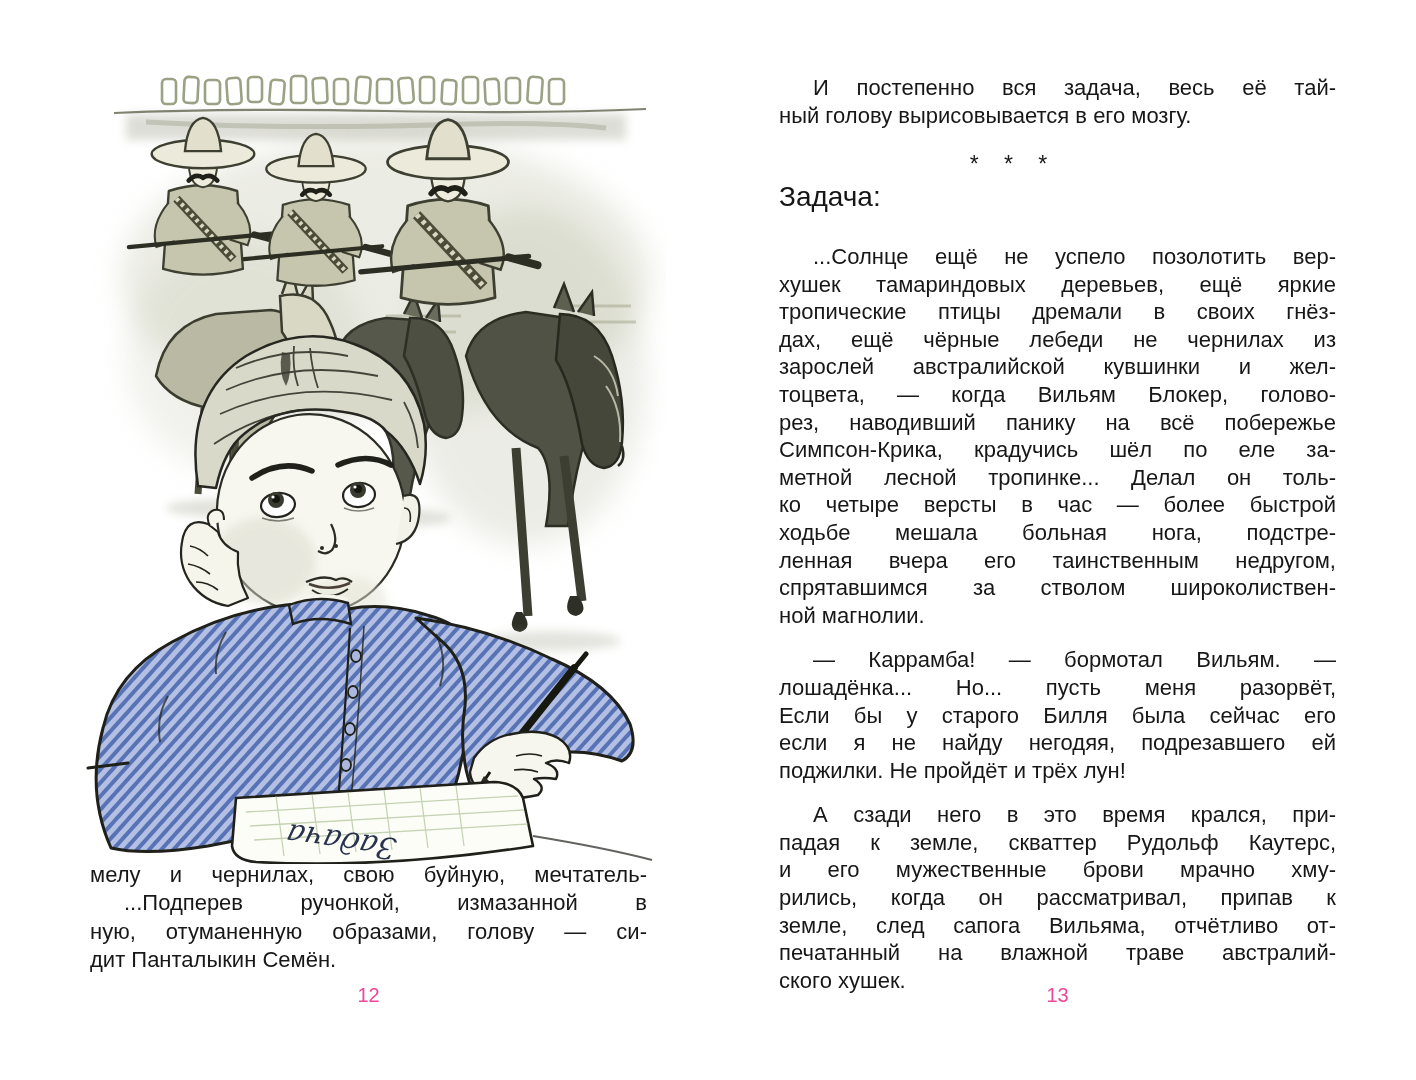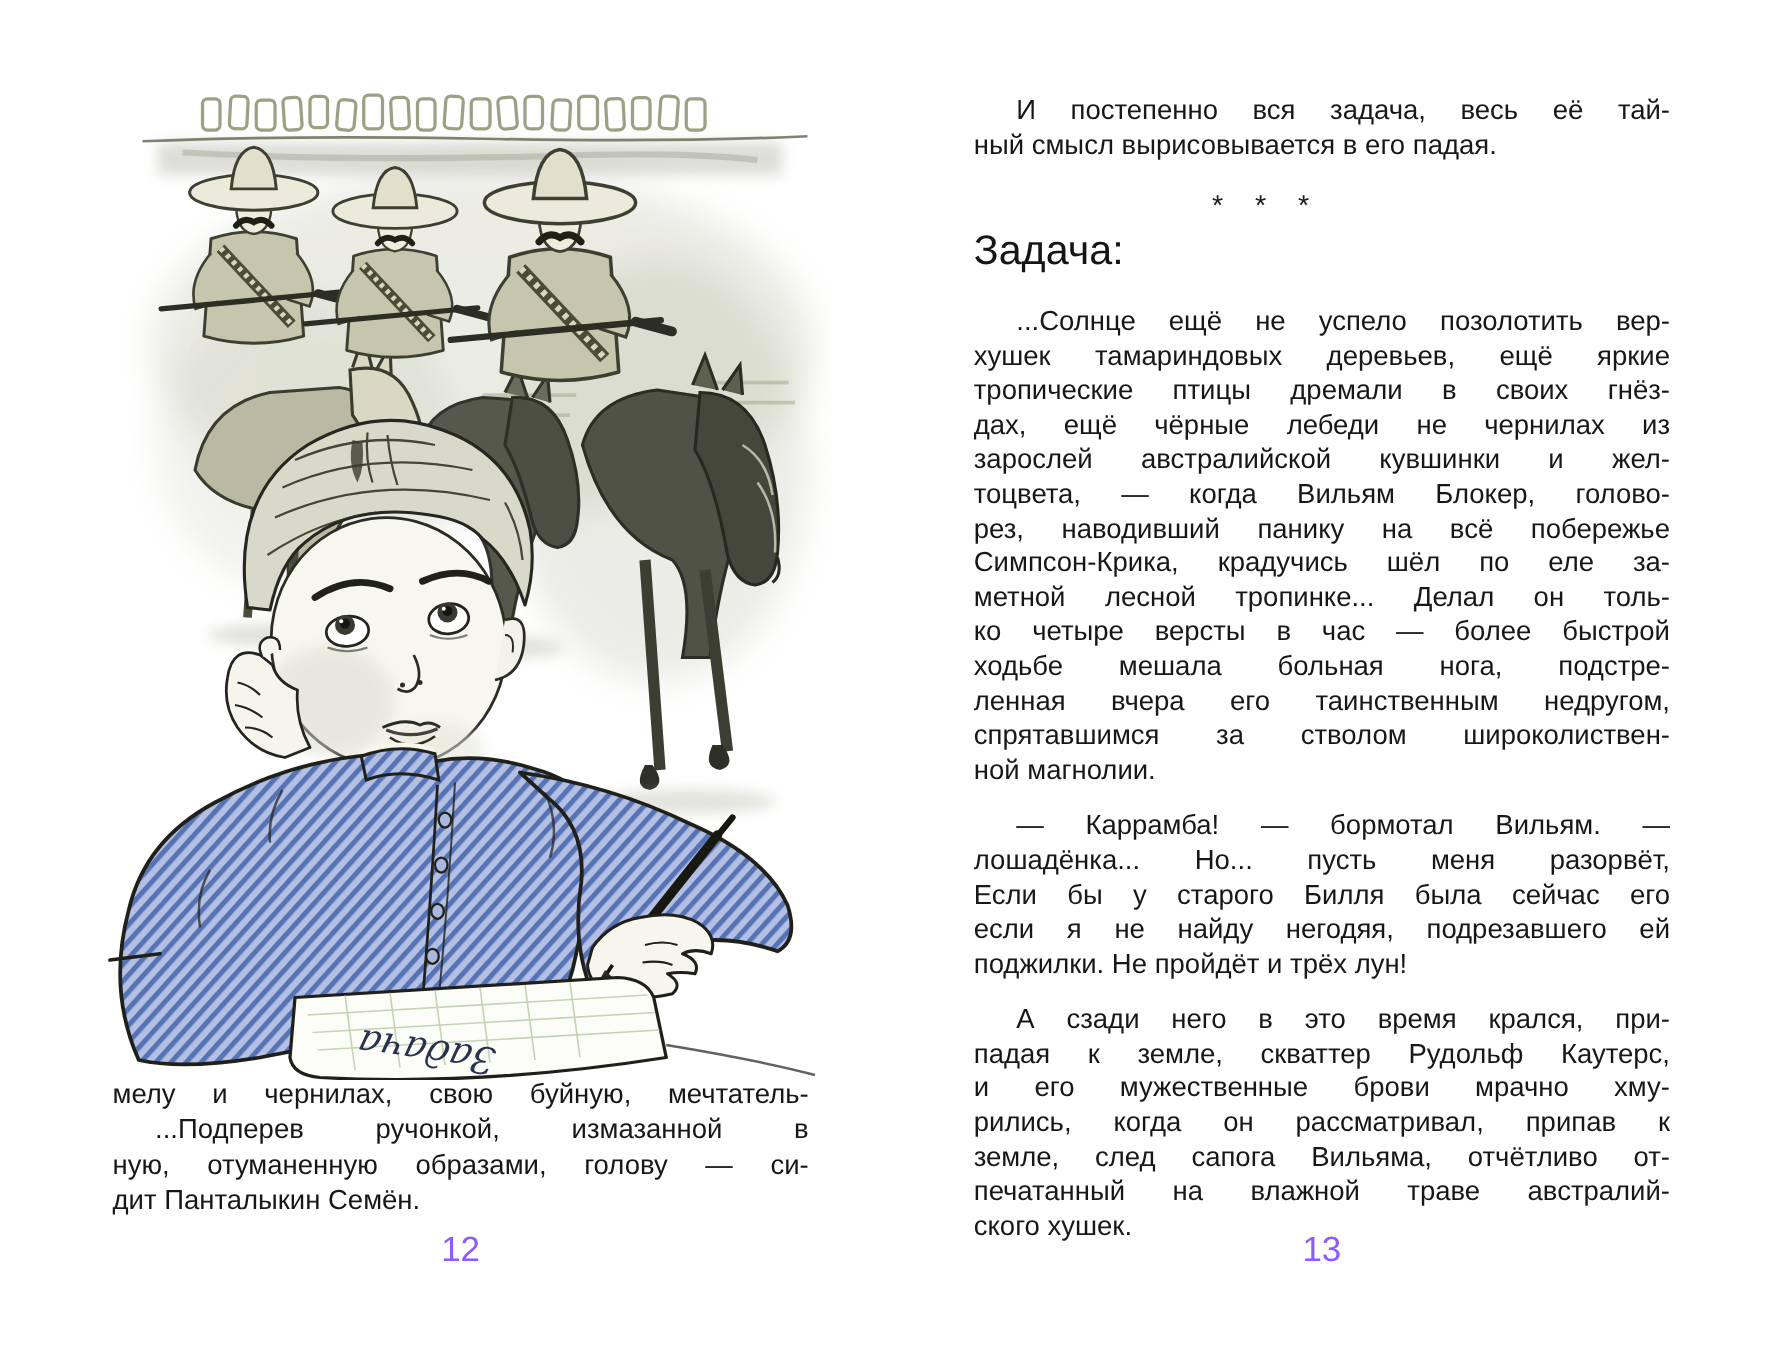--- a/index.html
+++ b/index.html
@@ -16,27 +16,27 @@
 
   
   .col{width:557px;font-size:22px;}
   .line{text-align:left;}
   .line.j{text-align:justify;text-align-last:justify;text-justify:inter-word;}
   .line.ind{text-indent:34px;}
 
   #intro-block{left:71px;top:74px;line-height:28.2px;}
   #separator{left:71px;top:151px;width:460px;text-align:center;
              font-size:23px;word-spacing:17px;letter-spacing:1px;color:#1b1b1b;}
-  #task-heading{left:71px;top:181px;font-size:33px;color:#151515;}
+  #task-heading{left:71px;top:181px;font-size:28px;color:#151515;}
   #paras-block{left:71px;top:243px;line-height:27.6px;}
   .para + .para{margin-top:17px;}
 
   #caption-block{left:90px;top:861px;line-height:28.4px;}
 
-  .pageno{width:557px;text-align:center;font-size:28px;color:#8b5cf6;top:984px;}
+  .pageno{width:557px;text-align:center;font-size:20px;color:#ec4899;top:984px;}
   #pageno-left{left:90px;}
   #pageno-right{left:71px;}
 
   #illustration-wrap{left:86px;top:56px;width:580px;height:808px;}
   svg text{font-family:"DejaVu Serif", serif;}
 </style>
 </head>
 <body>
 
 <div id="spread">
@@ -249,21 +249,21 @@
         <div class="line">дит Панталыкин Семён.</div>
       </div>
 
     <div class="abs pageno" id="pageno-left">12</div>
   </div>
 
   <div class="page" id="page-right">
 
     <div class="abs col" id="intro-block">
         <div class="line j ind">И постепенно вся задача, весь её тай-</div>
-        <div class="line">ный смысл вырисовывается в его падая.</div>
+        <div class="line">ный голову вырисовывается в его мозгу.</div>
       </div>
 
     <div class="abs" id="separator">* * *</div>
 
     <div class="abs" id="task-heading">Задача:</div>
 
     <div class="abs col" id="paras-block">
       <div class="para">
           <div class="line j ind">...Солнце ещё не успело позолотить вер-</div>
           <div class="line j">хушек тамариндовых деревьев, ещё яркие</div>

